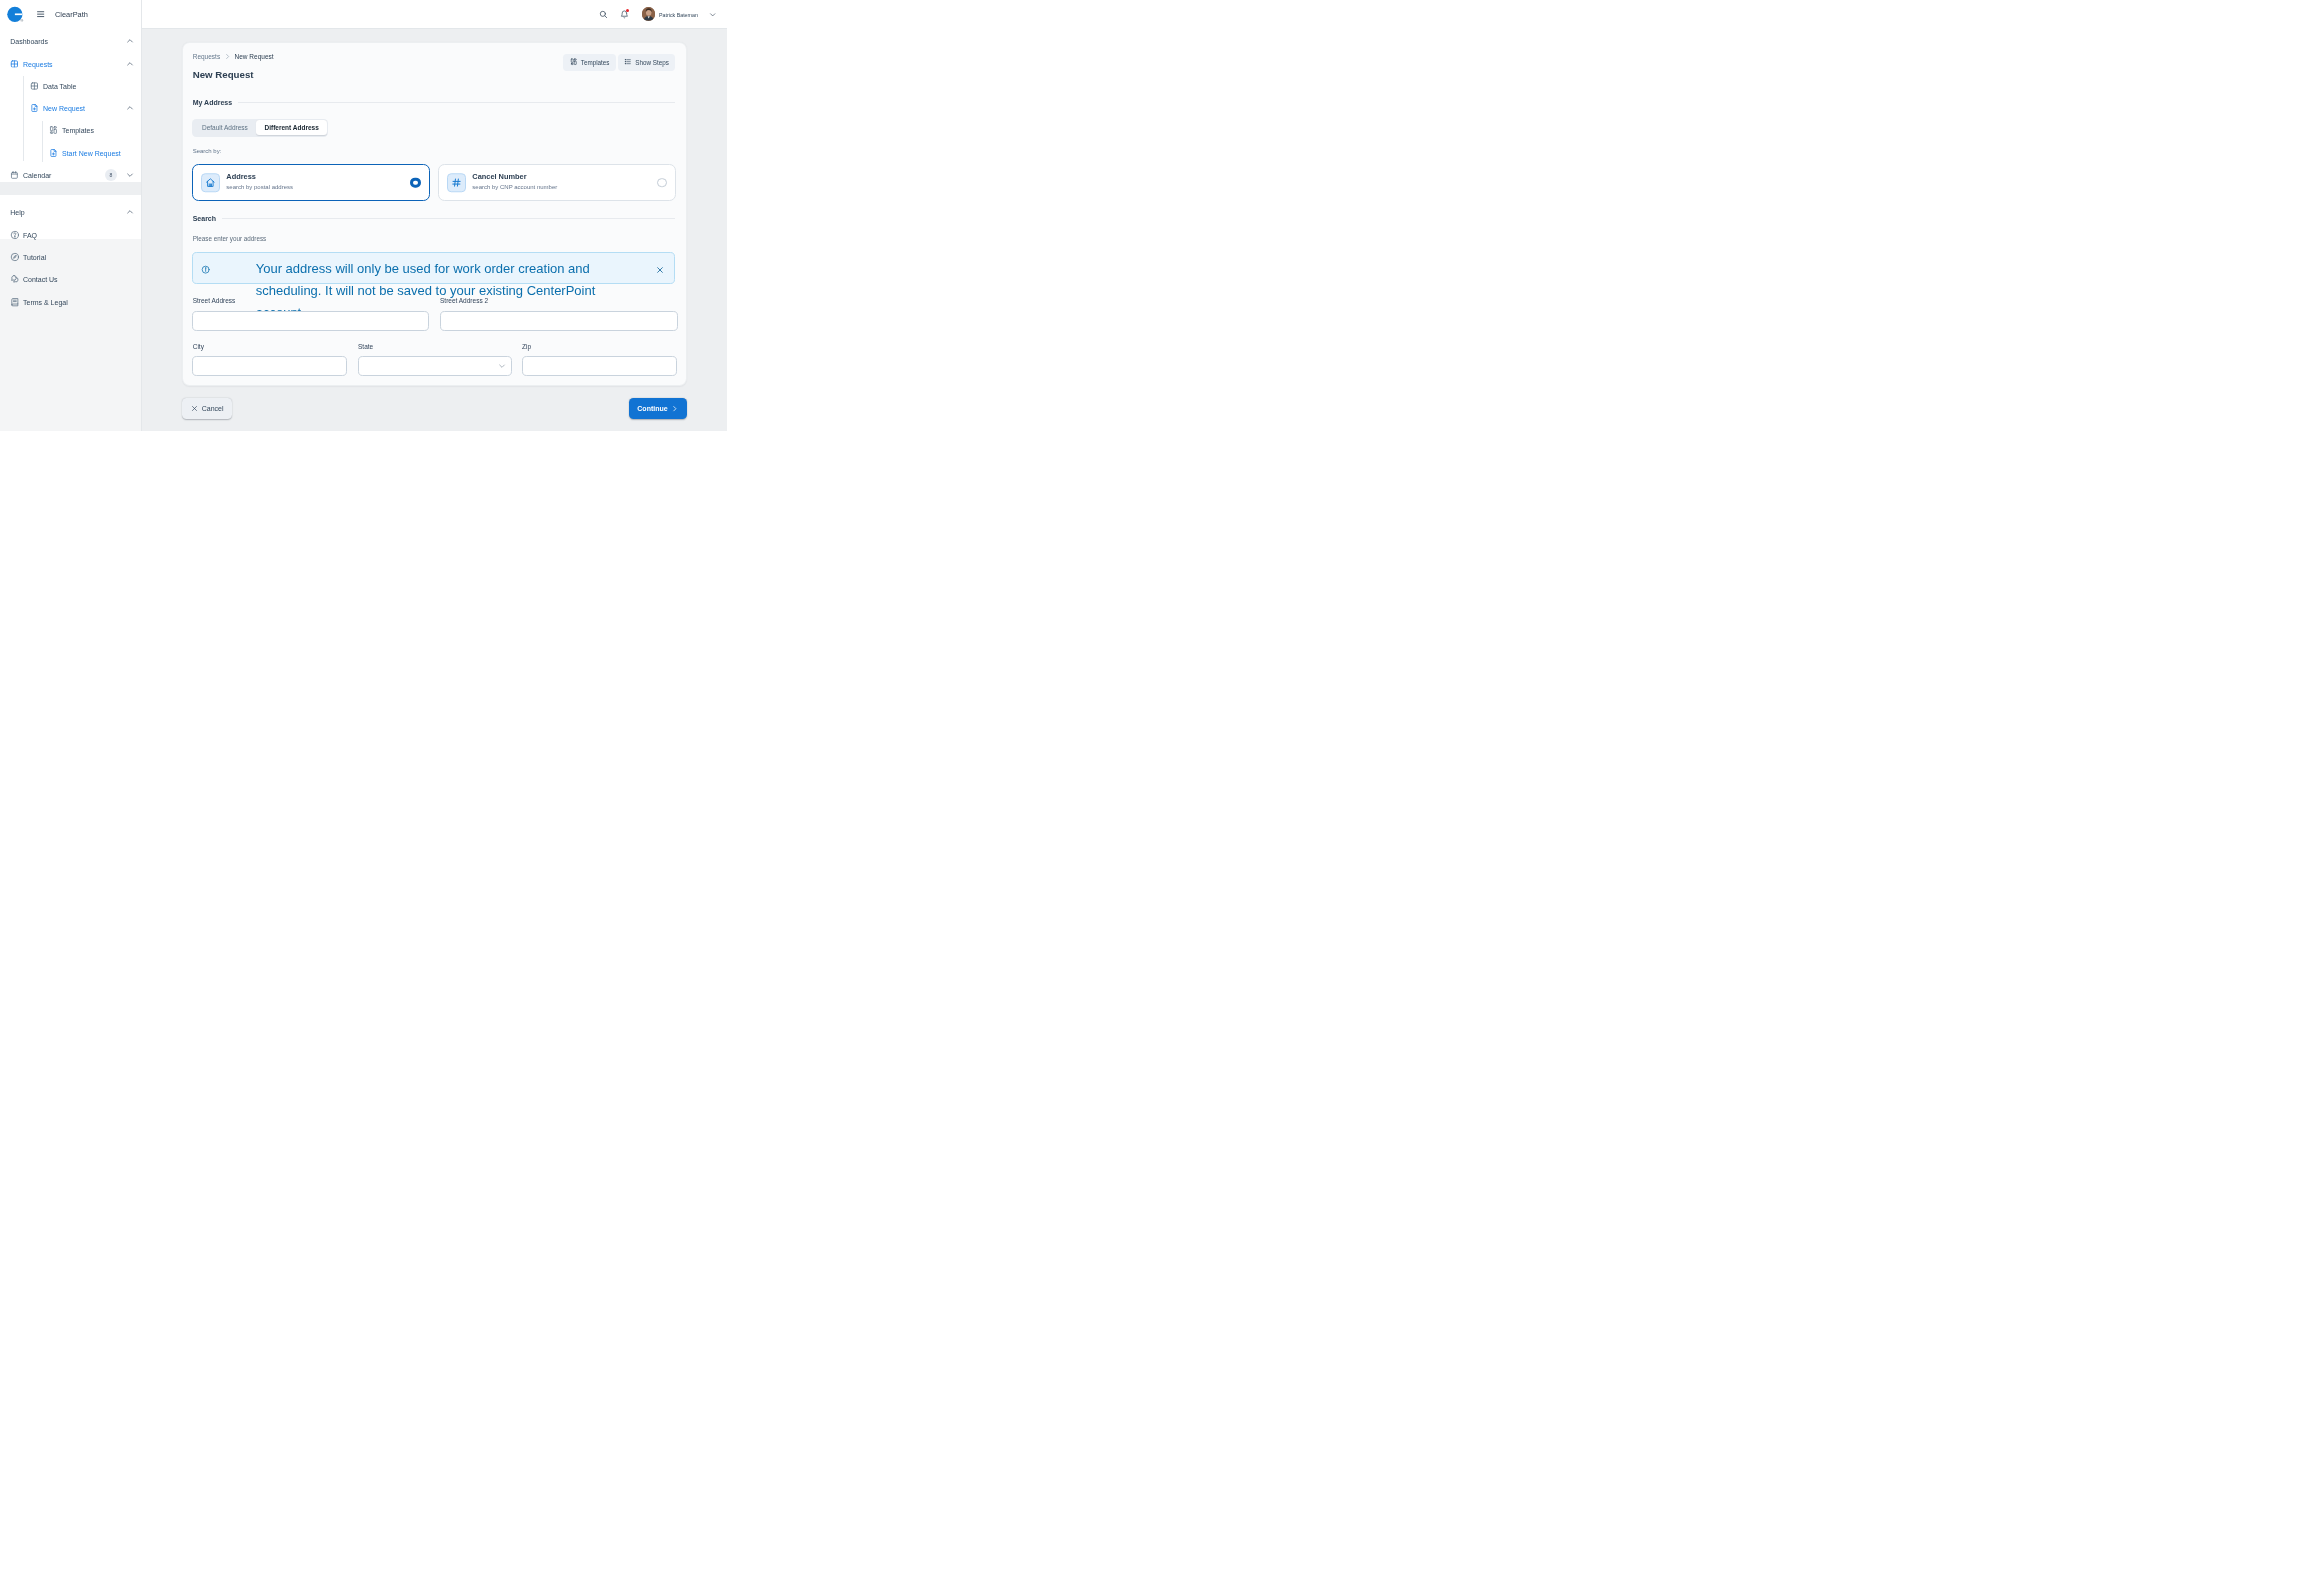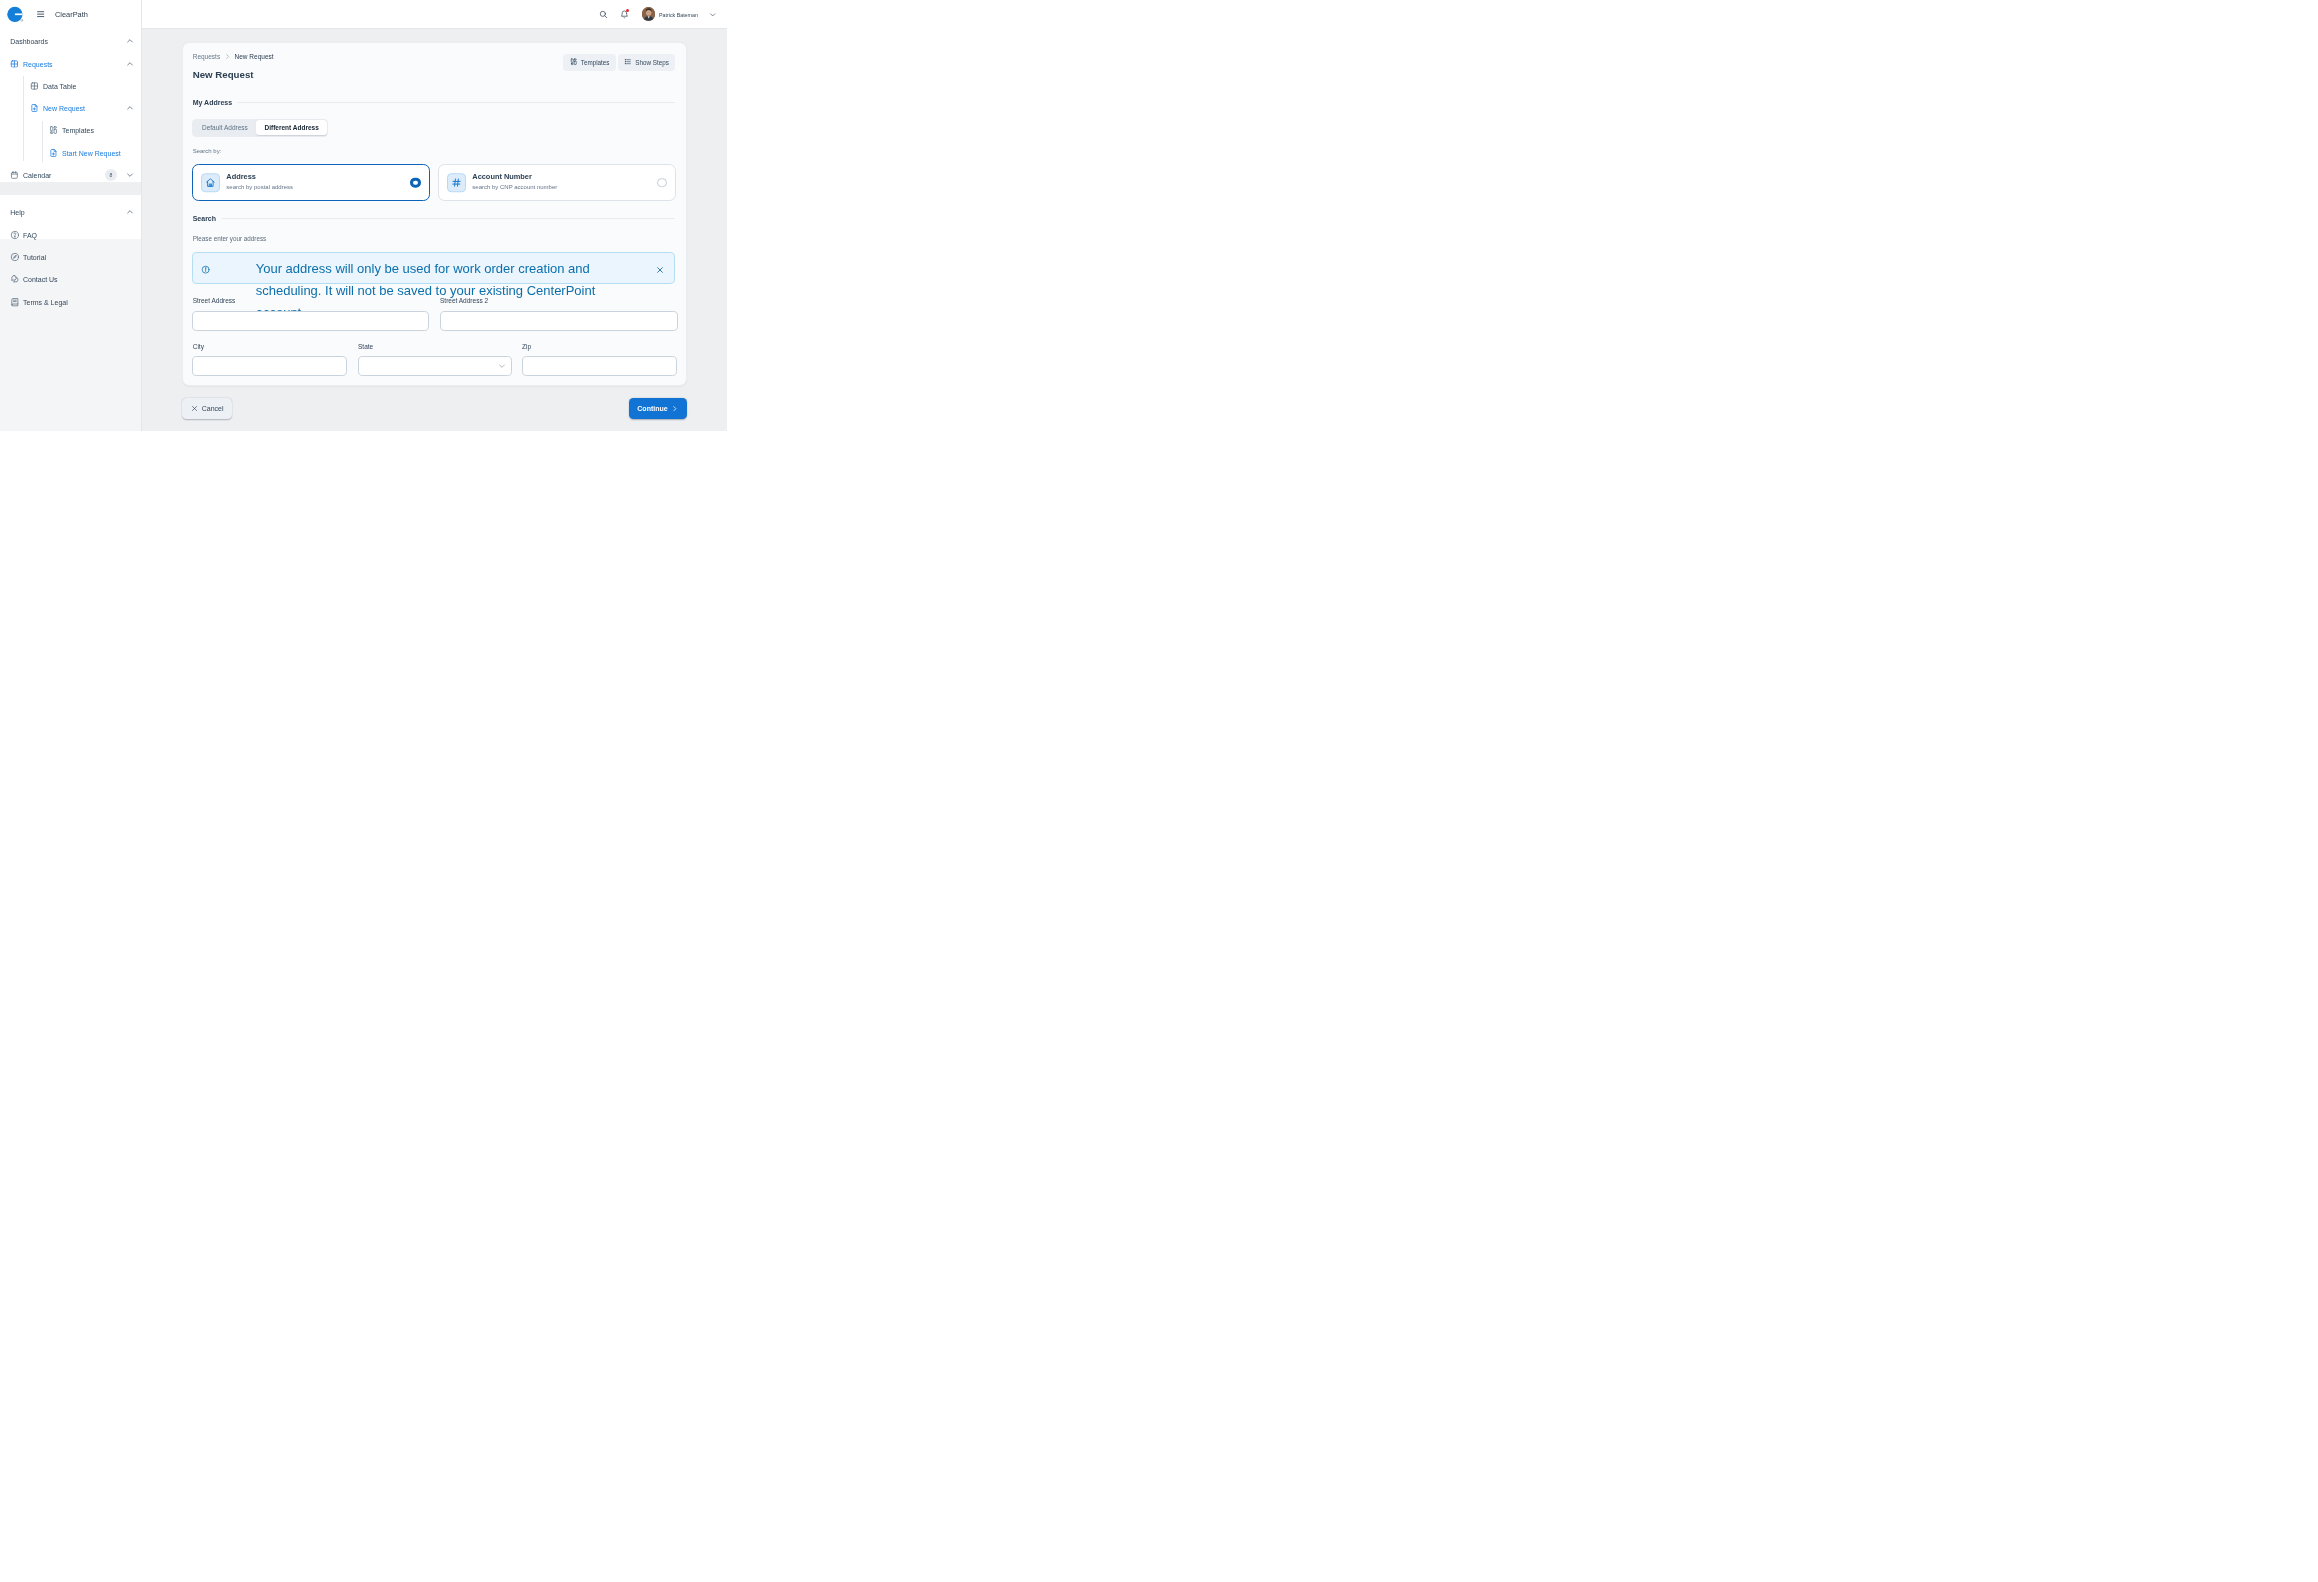--- a/index.html
+++ b/index.html
@@ -330,21 +330,21 @@
       </div>
       <div class="opt-card unselected">
         <div class="opt-tile">
           <svg viewBox="0 0 24 24" fill="none" stroke="currentColor" stroke-width="2.2" stroke-linecap="round">
               <path d="M10 4 8 20"></path>
               <path d="M16.5 4l-2 16"></path>
               <path d="M4.5 9.3h16"></path>
               <path d="M4 15.3h16"></path>
             </svg>
         </div>
-        <div class="opt-title">Account Number</div>
+        <div class="opt-title">Cancel Number</div>
         <div class="opt-sub">search by CNP account number</div>
         <div class="radio off"></div>
       </div>
     </div>
 
     <div class="sect" style="top:172px;">
       <span class="sect-label">Search</span>
       <span class="sect-line"></span>
     </div>
 

